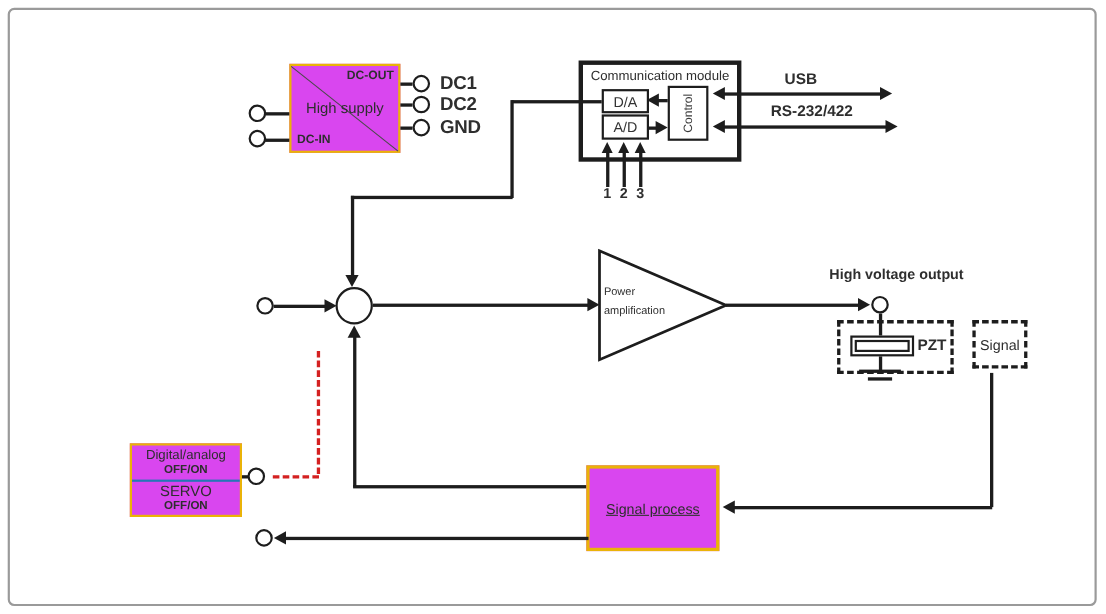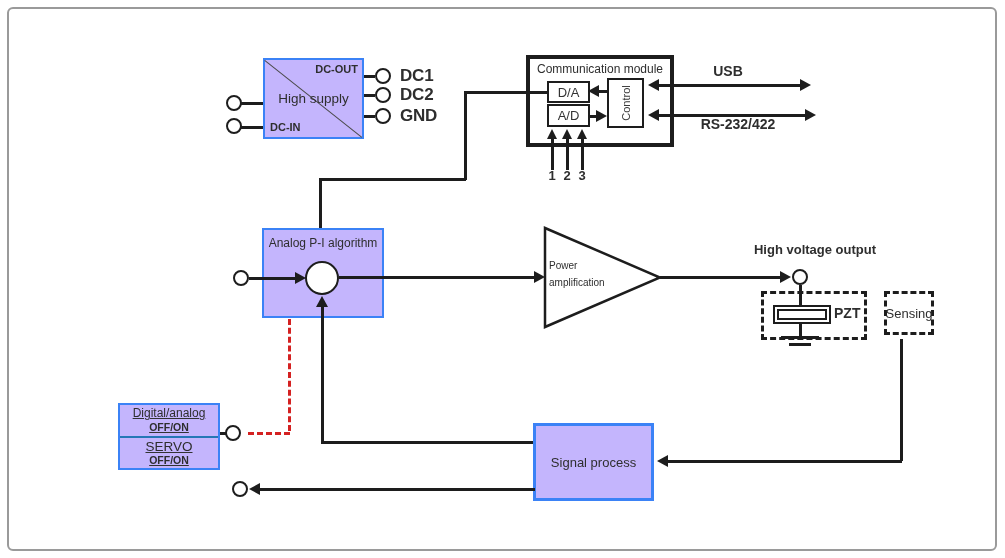--- a/index.html
+++ b/index.html
@@ -4,21 +4,21 @@
 <style>
   html,body{margin:0;padding:0;background:#fff;}
   #stage{
     position:relative;width:1005px;height:558px;background:#ffffff;
     font-family:"Liberation Sans",sans-serif;color:#333;overflow:hidden;
     -webkit-font-smoothing:antialiased;
   }
   .frame{position:absolute;left:7px;top:7px;width:986px;height:540px;
     border:2px solid #9a9a9a;border-radius:6px;background:#fff;}
   
-  .bluebox{position:absolute;border:2px solid #3b82f6;background:#c4b5fd;box-sizing:border-box;}
+  .bluebox{position:absolute;border:2px solid #eab308;background:#d946ef;box-sizing:border-box;}
   .blackbox{position:absolute;border:2px solid #1d1d1d;background:#fff;box-sizing:border-box;}
   .thickbox{position:absolute;border:4px solid #1d1d1d;background:#fff;box-sizing:border-box;}
   .dashbox{position:absolute;border:3px dashed #1d1d1d;background:transparent;box-sizing:border-box;}
   
   .line{position:absolute;background:#1d1d1d;}
   .red-h{position:absolute;height:0;border-top:3px dashed #d42121;}
   .red-v{position:absolute;width:0;border-left:3px dashed #d42121;}
   
   .arr{position:absolute;width:0;height:0;border-style:solid;border-color:transparent;}
   .a-right{border-width:6px 0 6px 11px;border-left-color:#1d1d1d;}
@@ -100,31 +100,28 @@
   <div class="lbl ctr" style="left:560px;top:168px;width:14px;font-size:13px;font-weight:700;">2</div>
   <div class="lbl ctr" style="left:575px;top:168px;width:14px;font-size:13px;font-weight:700;">3</div>
 
   <div class="line" style="left:656px;top:83.5px;width:146px;height:3px;"></div>
   <div class="arr a-left" style="left:648px;top:79px;"></div>
   <div class="arr a-right" style="left:800px;top:79px;"></div>
   <div class="lbl ctr" style="left:698px;top:63px;width:60px;font-size:14px;font-weight:700;">USB</div>
   <div class="line" style="left:656px;top:113.5px;width:151px;height:3px;"></div>
   <div class="arr a-left" style="left:648px;top:109px;"></div>
   <div class="arr a-right" style="left:805px;top:109px;"></div>
-  <div class="lbl ctr" style="left:683px;top:92px;width:110px;font-size:14px;font-weight:700;margin-top:24px;">RS-232/422</div>
+  <div class="lbl ctr" style="left:683px;top:92px;width:110px;font-size:14px;font-weight:700;">RS-232/422</div>
 
   <div class="line" style="left:465px;top:90.5px;width:82px;height:3px;"></div>
   <div class="line" style="left:463.5px;top:91px;width:3px;height:89px;"></div>
   <div class="line" style="left:319px;top:177.5px;width:147px;height:3px;"></div>
   <div class="line" style="left:318.5px;top:178px;width:3px;height:73px;"></div>
   <div class="arr a-down" style="left:314px;top:250px;"></div>
 
-  <div class="bluebox" style="left:262px;top:228px;width:122px;height:90px;">
-    <div class="lbl ctr reg" style="left:0;top:6px;width:118px;font-size:12px;">Analog P-I algorithm</div>
-  </div>
   <div class="sum" style="left:305px;top:261px;"></div>
   <div class="term" style="left:233px;top:270px;"></div>
   <div class="line" style="left:249px;top:276.5px;width:47px;height:3px;"></div>
   <div class="arr a-right" style="left:295px;top:272px;"></div>
   <div class="line" style="left:339px;top:275.5px;width:196px;height:3px;"></div>
   <div class="arr a-right" style="left:534px;top:271px;"></div>
 
   <div class="arr a-up" style="left:316px;top:296px;"></div>
   <div class="line" style="left:320.5px;top:306px;width:3px;height:137px;"></div>
   <div class="line" style="left:321px;top:440.5px;width:214px;height:3px;"></div>
@@ -148,34 +145,34 @@
 
   <div class="dashbox" style="left:761px;top:291px;width:106px;height:49px;"></div>
   <div class="blackbox" style="left:773px;top:305px;width:58px;height:19px;">
     <div class="capinner"></div>
   </div>
   <div class="lbl" style="left:834px;top:305px;font-size:14px;font-weight:700;">PZT</div>
   <div class="line" style="left:798.5px;top:324px;width:3px;height:13px;"></div>
   <div class="line" style="left:781px;top:336px;width:38px;height:3px;"></div>
   <div class="line" style="left:789px;top:343px;width:22px;height:3px;"></div>
   <div class="dashbox" style="left:884px;top:291px;width:50px;height:44px;display:flex;align-items:center;justify-content:center;">
-    <span class="reg" style="font-size:13px;color:#2e2e2e;">Sensing</span>
+    <span class="reg" style="font-size:13px;color:#2e2e2e;">Signal</span>
   </div>
   <div class="line" style="left:899.5px;top:339px;width:3px;height:122px;"></div>
   <div class="line" style="left:666px;top:459.5px;width:236px;height:3px;"></div>
   <div class="arr a-left" style="left:657px;top:455px;"></div>
 
-  <div class="bluebox" style="left:533px;top:423px;width:121px;height:78px;border-width:3px;display:flex;align-items:center;justify-content:center;">
+  <div class="bluebox" style="left:533px;top:423px;width:121px;height:78px;border-width:3px;display:flex;align-items:center;justify-content:center;text-decoration:underline;">
     <span class="reg" style="font-size:13px;color:#2e2e2e;">Signal process</span>
   </div>
   <div class="line" style="left:258px;top:487.5px;width:277px;height:3px;"></div>
   <div class="arr a-left" style="left:249px;top:483px;"></div>
   <div class="term" style="left:232px;top:481px;"></div>
 
-  <div class="bluebox" style="left:118px;top:403px;width:102px;height:67px;text-decoration:underline;">
+  <div class="bluebox" style="left:118px;top:403px;width:102px;height:67px;">
     <div class="cellwrap">
       <div class="cell cell1">
         <span style="font-size:12px;color:#2e2e2e;">Digital/analog</span>
         <span style="font-size:10.5px;font-weight:700;color:#2e2e2e;">OFF/ON</span>
       </div>
       <div class="cell">
         <span style="font-size:13.5px;color:#2e2e2e;">SERVO</span>
         <span style="font-size:10.5px;font-weight:700;color:#2e2e2e;">OFF/ON</span>
       </div>
     </div>

